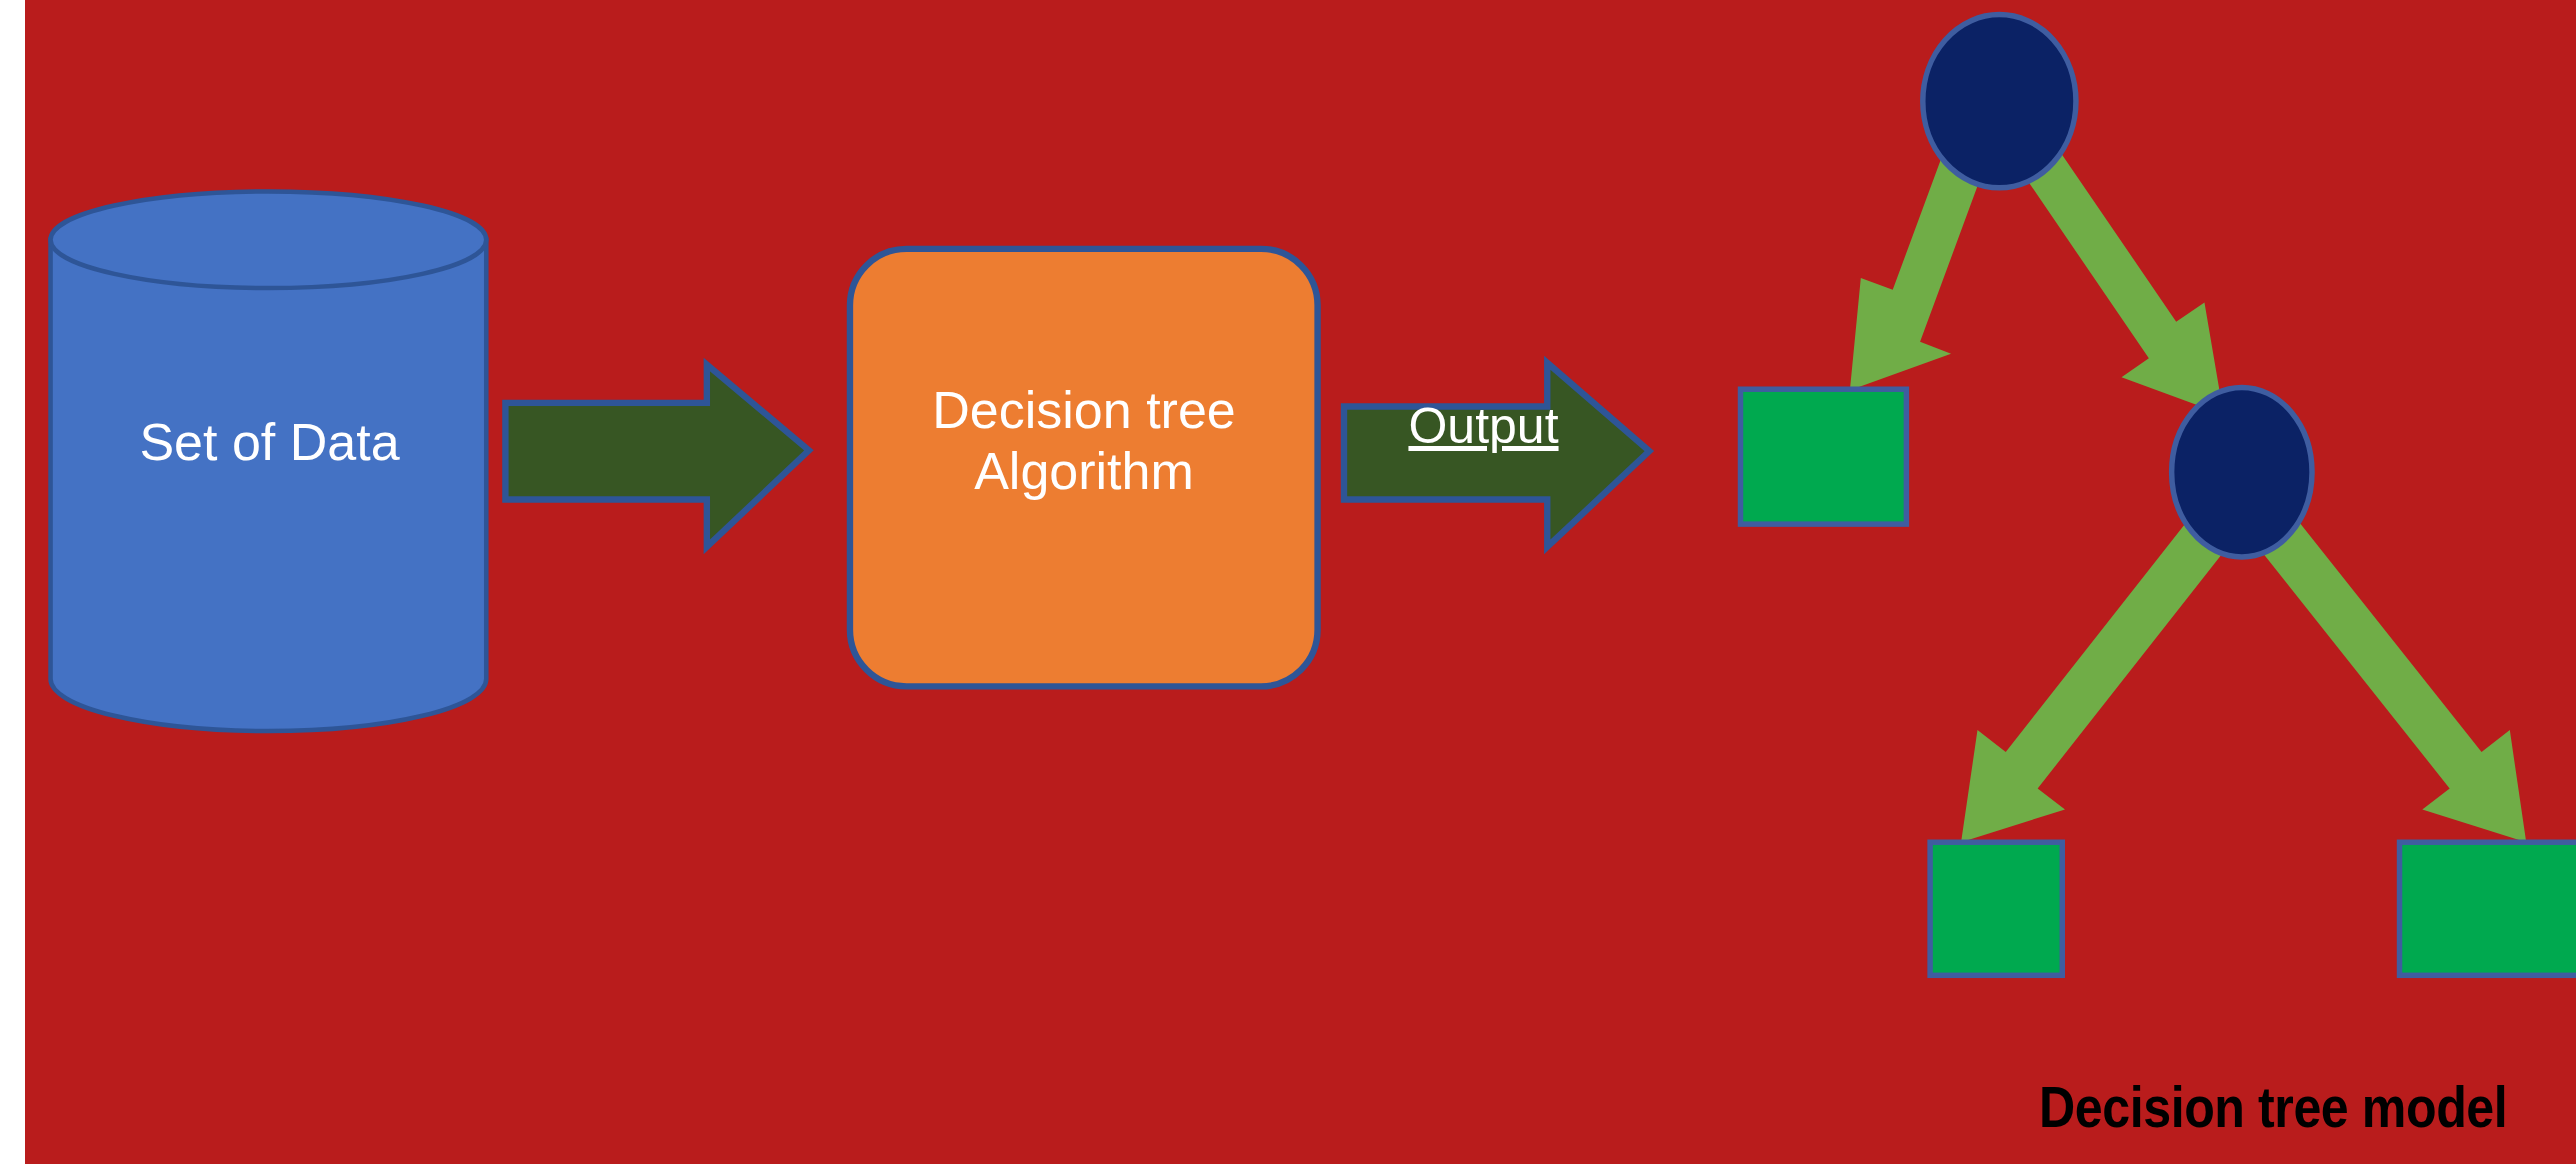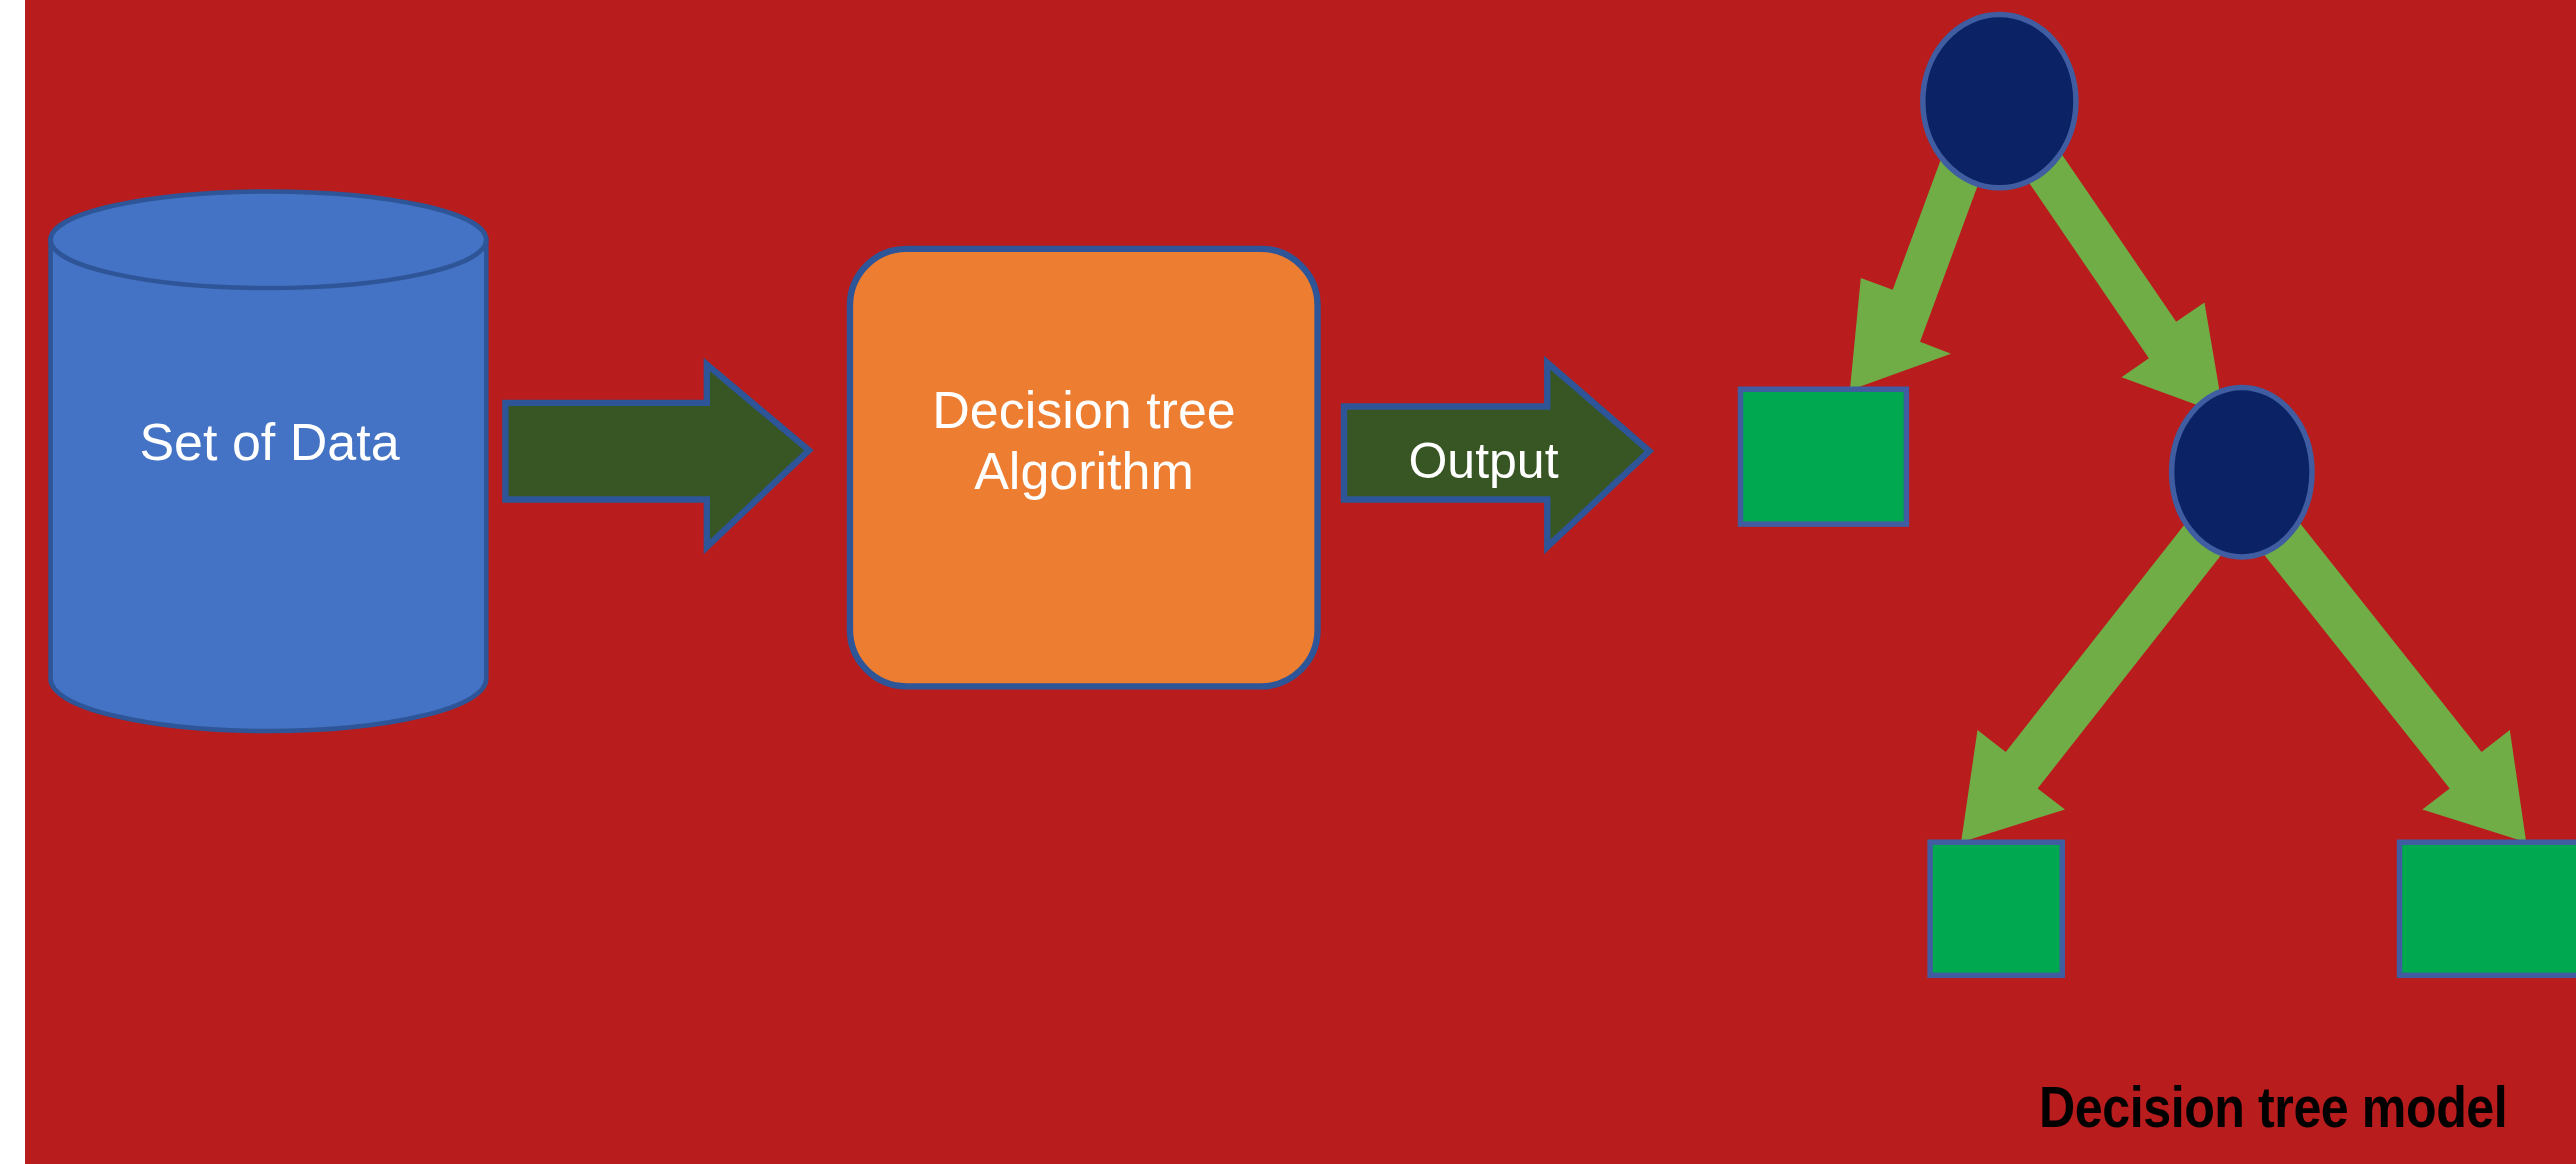--- a/index.html
+++ b/index.html
@@ -47,23 +47,24 @@
     font-size: 52px;
   }
   #input-arrow-label {
     left: 492px;
     top: 419px;
     width: 255px;
     font-size: 50px;
   }
   #output-arrow-label {
     left: 1331px;
-    top: 432px;
+    top: 397px;
     width: 255px;
     font-size: 50px;
+    text-decoration: underline;
   }
   #caption {
     position: absolute;
     left: 2014px;
     top: 1074px;
     width: 565px;
     color: #000000;
     font-family: "Liberation Sans Narrow", "Liberation Sans", sans-serif;
     font-weight: bold;
     font-size: 57px;

